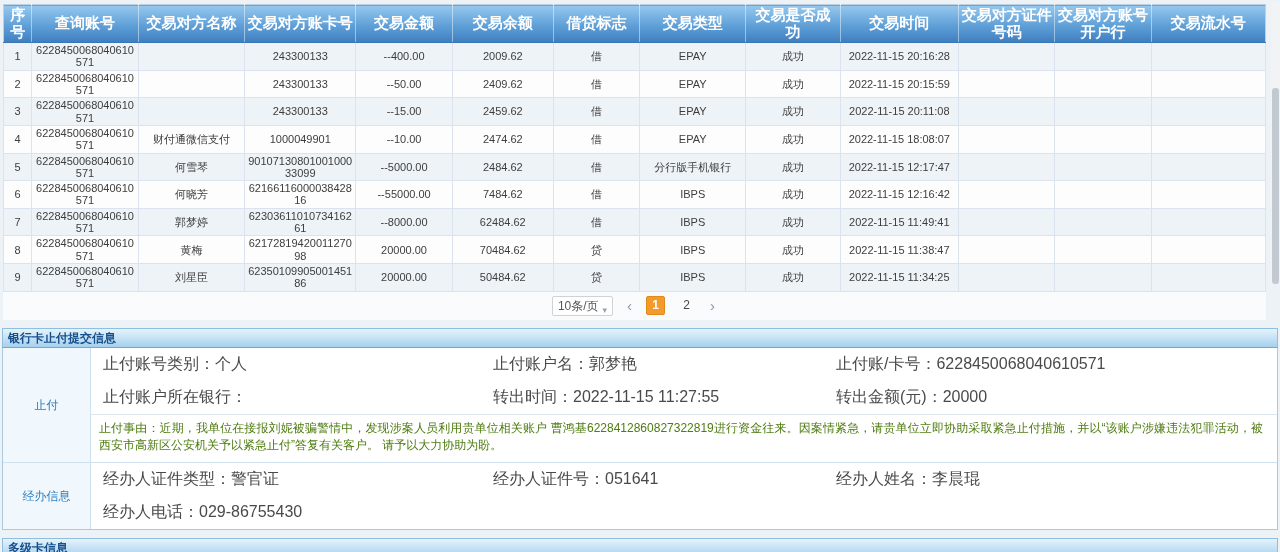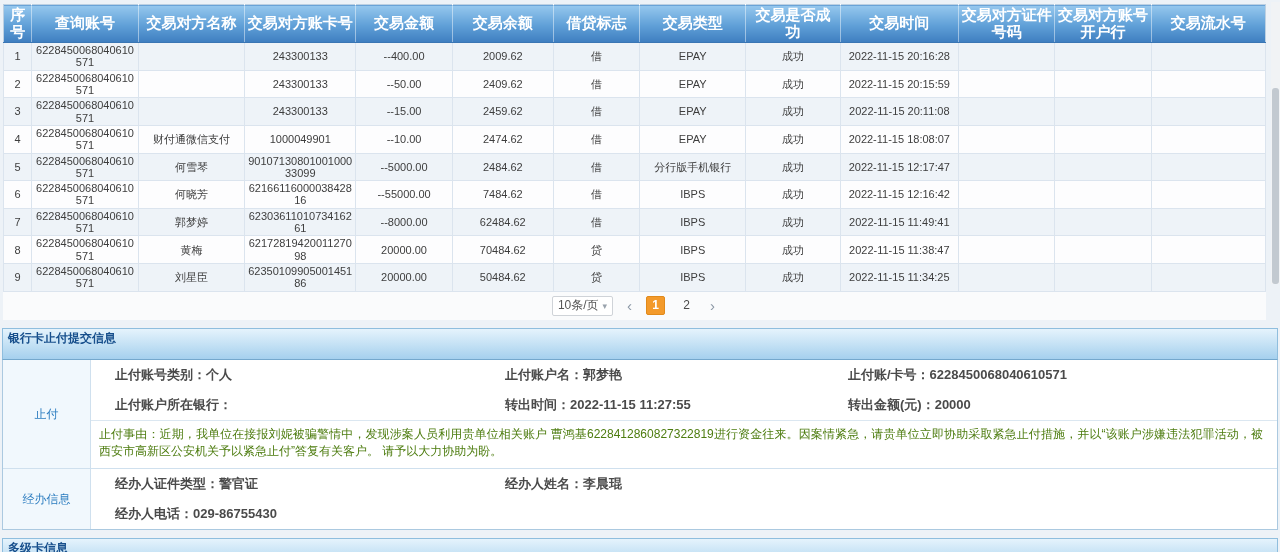--- a/index.html
+++ b/index.html
@@ -33,48 +33,48 @@
   table.grid tbody tr:nth-child(odd) td { background:#eef3f8; }
   table.grid tbody tr:nth-child(even) td { background:#fdfdfe; }
 
   
   .pager {
     height:28px; display:flex; align-items:center; justify-content:center; gap:12px;
     background:#fafbfc; font-size:12px; color:#666; margin:0 14px 0 3px;
   }
   .page-size {
     border:1px solid #cfd3d8; background:#fff; height:20px; padding:0 5px;
-    display:flex; align-items:center; gap:4px; border-radius:2px; color:#555; cursor:pointer;
+    display:flex; align-items:flex-end; gap:4px; border-radius:2px; color:#555; cursor:pointer;
   }
   .page-size .dd { font-size:9px; color:#9aa3ad; }
   .pg { min-width:19px; height:19px; line-height:19px; text-align:center; cursor:pointer; color:#4a4a4a; }
   .pg.active { background:#f39a2b; border:1px solid #e18a1b; color:#fff; border-radius:2px; font-weight:bold; line-height:17px; }
   .pg-arrow { color:#8a97a5; font-size:15px; cursor:pointer; padding:0 2px; }
 
   
   .section { margin:8px 2px 0 2px; }
   .sec-bar {
-    height:32px; line-height:19px; padding-left:5px;
+    height:20px; line-height:19px; padding-left:5px;
     background:linear-gradient(180deg,#e5f3fc 0%,#c2e0f4 55%,#a5d0ee 100%);
     border:1px solid #8fbede; border-bottom-color:#74a8cd;
     color:#174f8c; font-weight:bold; font-size:12px;
   }
   .sec-body { background:#fff; border:1px solid #abc9e0; border-top:none; }
   .block { display:flex; }
   .block + .block { border-top:1px solid #cfe0ee; }
   .block-label {
     width:88px; flex:0 0 88px; background:#f1f8fd; color:#2d7dc0;
     display:flex; align-items:center; justify-content:center;
     border-right:1px solid #cfe0ee; font-size:12px;
   }
   .block-content { flex:1; min-width:0; }
   .frow {
     display:grid; grid-template-columns:390px 343px 1fr;
-    padding:6px 0 6px 24px; min-height:25px; align-items:center;
-    font-size:13px; color:#4a4a4a;font-weight:bold;
+    padding:6px 0 6px 12px; min-height:25px; align-items:center;
+    font-size:16px; color:#4a4a4a;
   }
   .frow span { text-align:left; }
   .reason {
     border-top:1px solid #dbe7f1; padding:5px 14px 8px 8px;
     font-size:12px; line-height:1.45; color:#4d7c0f; text-align:justify;
   }
 
   
   .scrollbar { position:absolute; top:2px; right:0; width:9px; height:282px; background:#f1f3f5; }
   .scroll-thumb { position:absolute; top:86px; left:1px; width:7px; height:196px; background:#c2c9d0; border-radius:3px; }
@@ -284,20 +284,21 @@
           <span>转出金额(元)：20000</span>
         </div>
         <div class="reason">止付事由：近期，我单位在接报刘妮被骗警情中，发现涉案人员利用贵单位相关账户 曹鸿基6228412860827322819进行资金往来。因案情紧急，请贵单位立即协助采取紧急止付措施，并以“该账户涉嫌违法犯罪活动，被西安市高新区公安机关予以紧急止付”答复有关客户。 请予以大力协助为盼。</div>
       </div>
     </div>
     <div class="block">
       <div class="block-label">经办信息</div>
       <div class="block-content">
         <div class="frow">
           <span>经办人证件类型：警官证</span>
+          <span>经办人证件号：051641</span>
           <span>经办人姓名：李晨琨</span>
         </div>
         <div class="frow">
           <span>经办人电话：029-86755430</span>
           <span></span>
           <span></span>
         </div>
       </div>
     </div>
   </div>

